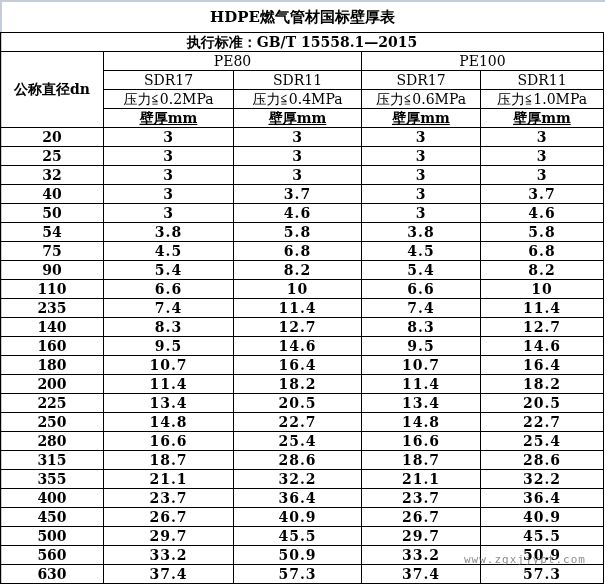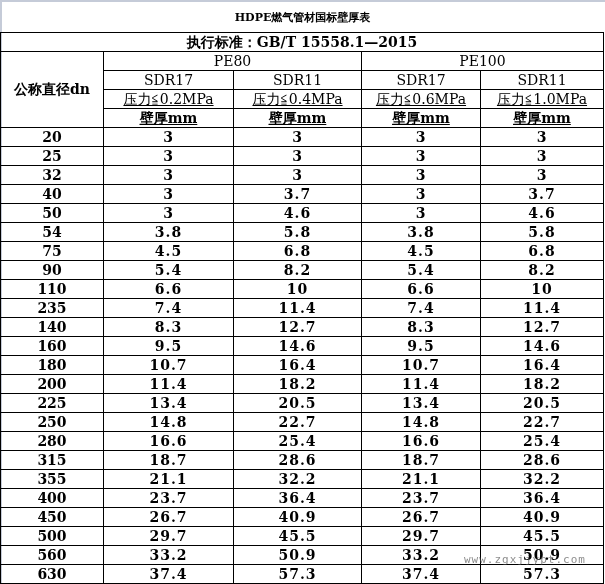--- a/index.html
+++ b/index.html
@@ -2,29 +2,29 @@
 <html><head>
   <meta charset="utf-8">
   <style>
     html, body { margin: 0; padding: 0; background: #ffffff; }
     body { width: 605px; height: 584px; position: relative; overflow: hidden;
            font-family: "DejaVu Serif", "Liberation Serif", serif; color: #000; }
     .frame { position: absolute; left: 0; top: 0; width: 605px; height: 584px;
              border-top: 2px solid #c5cbd8; border-left: 2px solid #c5cbd8; box-sizing: border-box; }
     .title { position: absolute; left: 2px; top: 2px; width: 601px; height: 30px;
              display: flex; align-items: center; justify-content: center;
-             font-size: 11px; font-weight: bold; letter-spacing: 0; }
+             font-size: 15px; font-weight: bold; letter-spacing: 0; }
     table.grid { position: absolute; left: 0; top: 32px; border-collapse: collapse;
                  table-layout: fixed; width: 603px; }
     table.grid td { border: 1px solid #000; padding: 0; text-align: center; vertical-align: middle;
                     font-size: 14px; line-height: 17px; height: 18px; white-space: nowrap; overflow: hidden; }
     td.std { font-size: 15px; font-weight: bold; }
     td.grade { font-size: 14px; }
     td.sdr { font-size: 14px; }
-    td.pres { font-size: 14px; text-decoration: underline; }
+    td.pres { font-size: 14px; }
     td.wall { font-size: 13px; font-weight: bold; text-decoration: underline; }
     td.dnhead { font-size: 14px; font-weight: bold; text-align: left; padding-left: 3px; }
     td.dn { font-size: 14px; font-weight: bold; }
     td.val { font-size: 14px; font-weight: bold; letter-spacing: 1px; }
     .watermark { position: absolute; left: 464px; top: 553px; font-family: "DejaVu Sans Mono", monospace;
                  font-size: 11px; color: rgba(80,80,80,0.65); letter-spacing: 1px; pointer-events: none; }
   </style>
 </head>
 <body>
 

